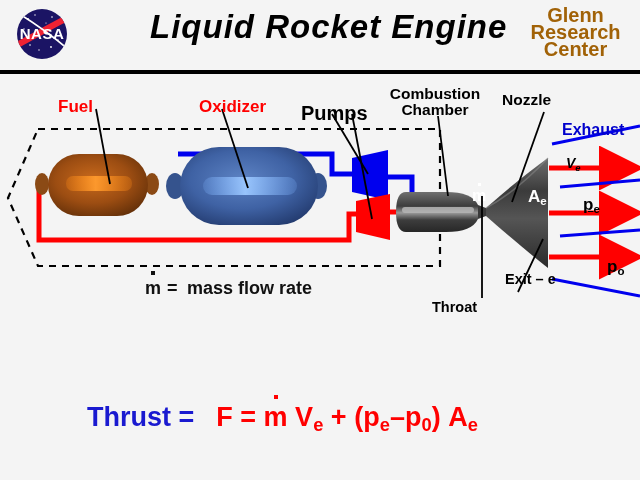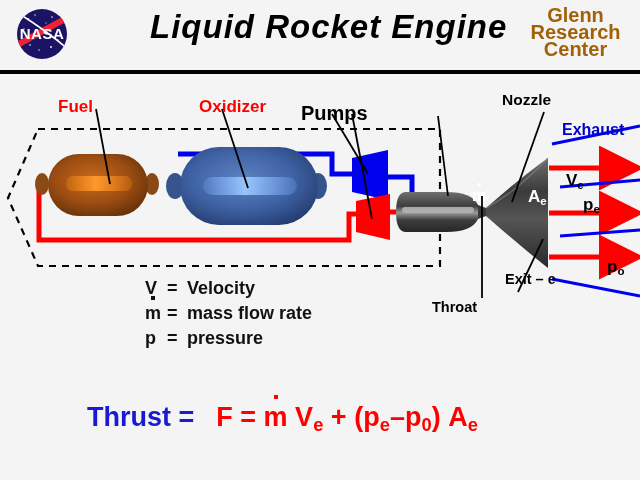--- a/index.html
+++ b/index.html
@@ -61,21 +61,21 @@
   .lbl-blue  { color: #0000cc; }
   #lbl-fuel      { left: 58px;  top: 98px;  font-size: 17px; }
   #lbl-oxidizer  { left: 182px; top: 98px;  font-size: 17px; margin-left: 17px; }
   #lbl-pumps     { left: 301px; top: 103px; font-size: 20px; }
   #lbl-chamber   { left: 385px; top: 86px;  font-size: 15.5px; text-align: center; width: 100px; }
   #lbl-nozzle    { left: 502px; top: 92px;  font-size: 15.5px; }
   #lbl-exhaust   { left: 562px; top: 122px; font-size: 16px; }
   #lbl-throat    { left: 432px; top: 300px; font-size: 14.5px; }
   #lbl-exit      { left: 505px; top: 272px; font-size: 14.5px; }
   #lbl-ae        { left: 528px; top: 171px; font-size: 17px; color:#ffffff;margin-top:17px; }
-  #lbl-ve        { left: 566px; top: 172px; font-size: 17px; }
+  #lbl-ve        { left: 566px; top: 156px; font-size: 14px; font-style: italic; }
   #lbl-pe        { left: 583px; top: 196px; font-size: 17px; text-decoration: underline; }
   #lbl-p0        { left: 607px; top: 258px; font-size: 17px; }
   #lbl-mdot-noz  { left: 472px; top: 188px; font-size: 16px; color:#ffffff; }
   .sub { font-size: 0.68em; vertical-align: -0.28em; }
   
   .mdot { position: relative; display: inline-block; }
   .mdot > .dotmark {
     position: absolute; left: 50%; top: -0.30em;
     width: 3px; height: 3px; margin-left: -1.5px;
     background: currentColor;
@@ -250,20 +250,24 @@
       <line x1="543" y1="165" x2="518" y2="218"></line>
     </g>
   </svg>
 
   <div class="lbl lbl-red" id="lbl-fuel">Fuel</div>
 
   <div class="lbl lbl-red" id="lbl-oxidizer">Oxidizer</div>
 
   <div class="lbl" id="lbl-pumps">Pumps</div>
 
+  <div class="lbl" id="lbl-chamber">
+    <div>Combustion</div>
+    <div>Chamber</div>
+  </div>
 
   <div class="lbl" id="lbl-nozzle">Nozzle</div>
 
   <div class="lbl lbl-blue" id="lbl-exhaust">Exhaust</div>
 
   <div class="lbl" id="lbl-throat">Throat</div>
 
   <div class="lbl" id="lbl-exit">Exit – e</div>
 
   <div class="lbl" id="lbl-ae">
@@ -280,28 +284,22 @@
 
   <div class="lbl" id="lbl-p0">
     <span>p</span><span class="sub">o</span>
   </div>
 
   <div class="lbl" id="lbl-mdot-noz">
     <span class="mdot"><span class="dotmark"></span><span>m</span></span>
   </div>
 
   <div id="legend">
-    <span class="row">
-      <span class="sym">V</span><span class="eq">=</span><span>Velocity</span>
-    </span>
     <span class="row">
       <span class="sym"><span class="mdot mdot-lg"><span class="dotmark"></span><span>m</span></span></span><span class="eq">=</span><span>mass  flow  rate</span>
     </span>
-    <span class="row">
-      <span class="sym">p</span><span class="eq">=</span><span>pressure</span>
-    </span>
   </div>
 
   <div id="equation">
     <span id="eq-thrust">Thrust =</span><span id="eq-body"><span>F</span>&nbsp;<span>=</span>&nbsp;<span class="mdot mdot-lg"><span class="dotmark"></span><span>m</span></span>&nbsp;<span>V</span><span class="sub">e</span>&nbsp;<span>+</span>&nbsp;<span>(</span><span>p</span><span class="sub">e</span><span>–</span><span>p</span><span class="sub">0</span><span>)</span>&nbsp;<span>A</span><span class="sub">e</span></span>
   </div>
 
 </div>
 
 </body></html>

